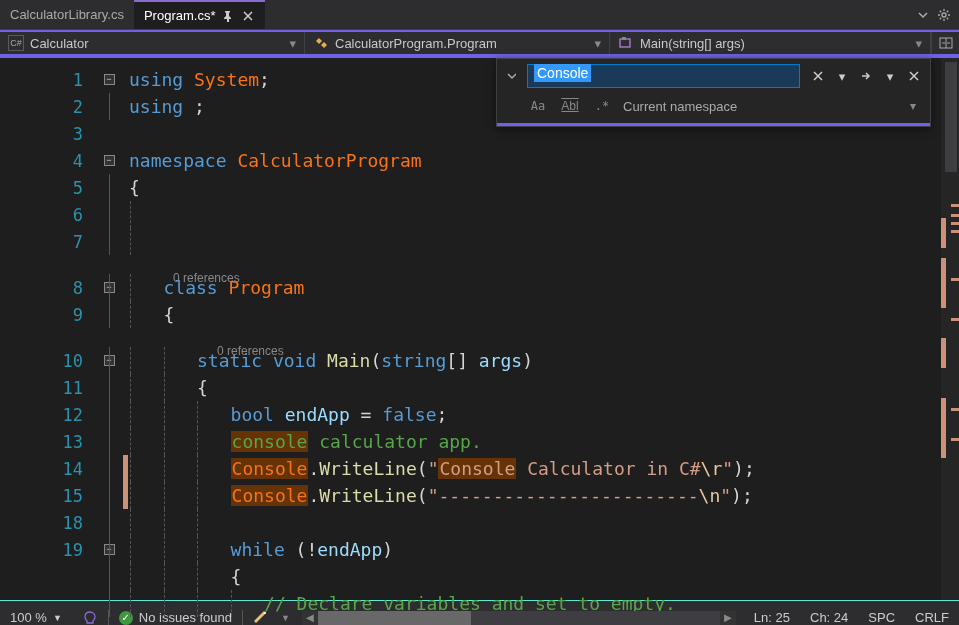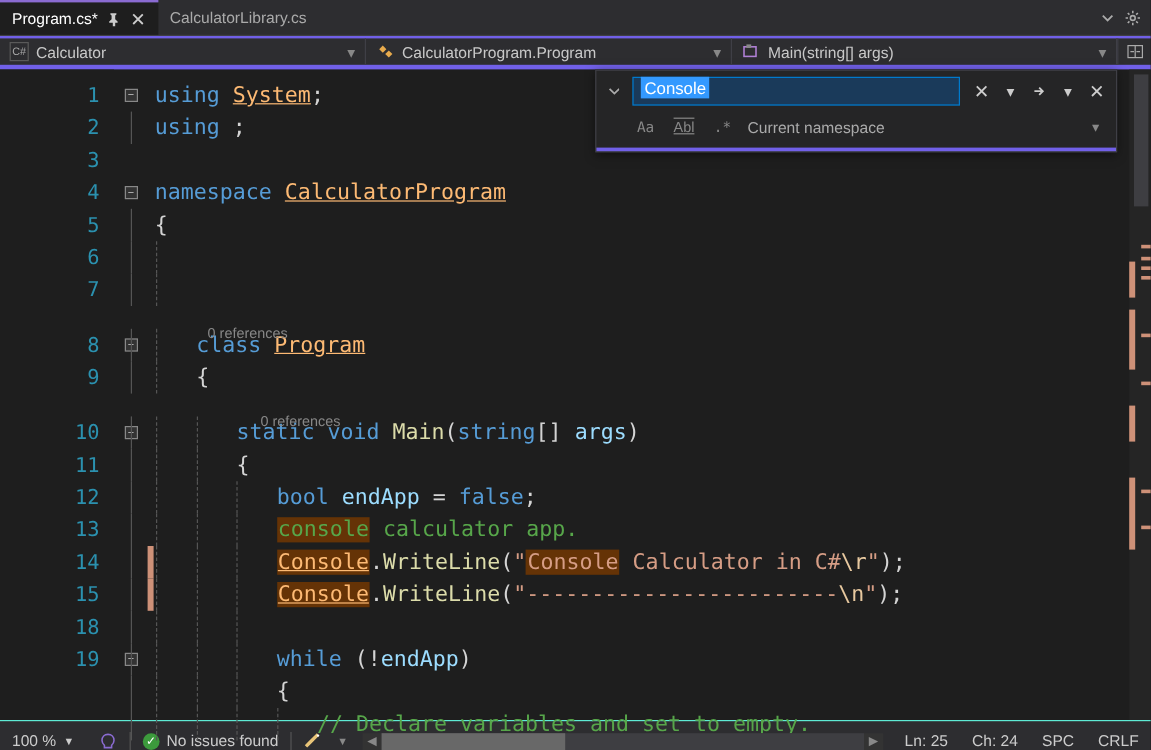--- a/index.html
+++ b/index.html
@@ -110,21 +110,21 @@
 }
 .code-line {
   height: 27px;
   display: flex;
   align-items: center;
   white-space: pre;
   position: relative;
 }
 .guide { border-left: 1px dashed #555; display:inline-block; height:27px; }
 .tk-kw { color: #569cd6; }
-.tk-type { color: #fdba74; text-decoration: underline; }
+.tk-type { color: #f97316; }
 .tk-id { color: #dcdcaa; }
 .tk-pl { color: #d4d4d4; }
 .tk-str { color: #d69d85; }
 .tk-cm { color: #57a64a; }
 .tk-var { color: #9cdcfe; }
 .tk-punc { color: #d4d4d4; }
 .tk-esc { color: #e8c9a0; }
 .hl-box { background: #653306; padding: 0 1px; }
 .refs {
   position: absolute;
@@ -193,35 +193,35 @@
 .hscroll-arrow { width:16px;color:#888;text-align:center;}
 .hscroll-track { flex:1; background:#3e3e42; height:14px; position:relative;}
 .hscroll-thumb { position:absolute; left:0; top:0; bottom:0; width:38%; background:#686868;}
 .issue-ok { width:14px;height:14px;border-radius:50%;background:#3c9a3c;display:flex;align-items:center;justify-content:center;color:#fff;font-size:10px;}
 svg { display:block; }
 </style>
 </head>
 <body>
 
 <div class="tab-bar">
+  <div class="tab">
+    <span>CalculatorLibrary.cs</span>
+  </div>
   <div class="tab active">
     <span>Program.cs*</span>
     <span class="tab-pin">
       <svg width="12" height="12" viewBox="0 0 12 12">
           <path d="M4 1h4v1l-1 1v3l2 2v1H7v3H5V9H2V8l2-2V3L3 2V1z" fill="#ccc"></path>
         </svg>
     </span>
     <span class="tab-close">
       <svg width="10" height="10" viewBox="0 0 10 10">
           <path d="M1 1l8 8M9 1l-8 8" stroke="#ccc" stroke-width="1.5"></path>
         </svg>
     </span>
-  </div>
-  <div class="tab">
-    <span>CalculatorLibrary.cs</span>
   </div>
   <div class="tab-bar-spacer"></div>
   <div class="tab-bar-right">
     <span>
       <svg width="12" height="12" viewBox="0 0 12 12">
           <path d="M2 4l4 4 4-4" stroke="#aaa" stroke-width="1.5" fill="none"></path>
         </svg>
     </span>
     <span>
       <svg width="14" height="14" viewBox="0 0 14 14">

